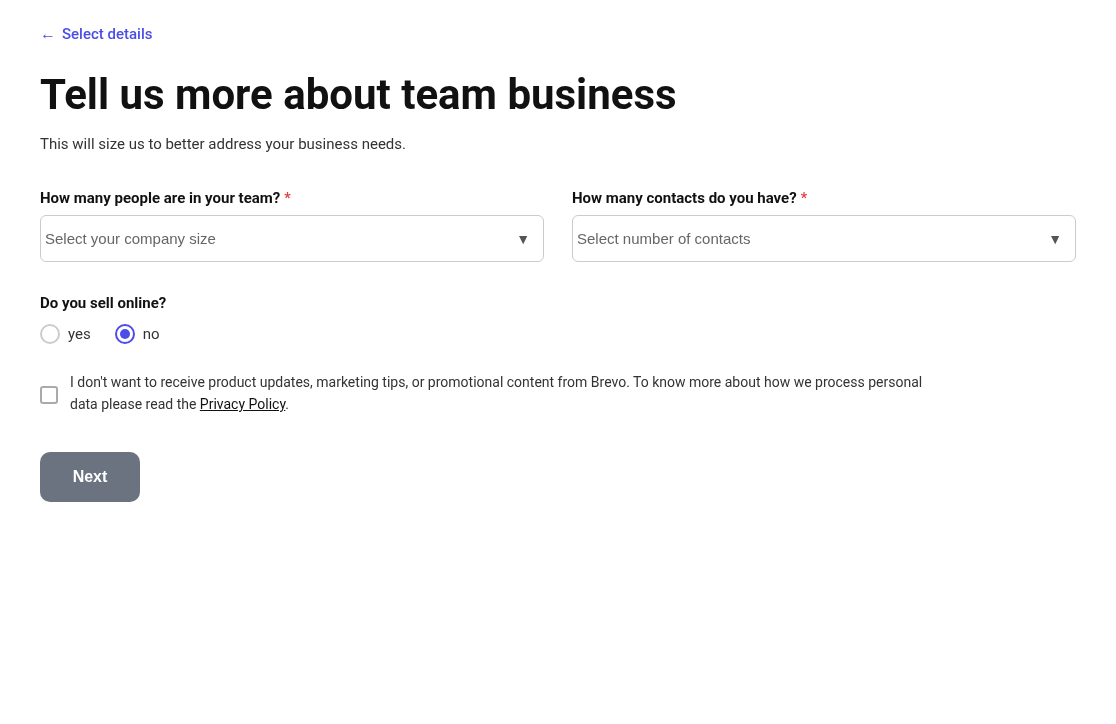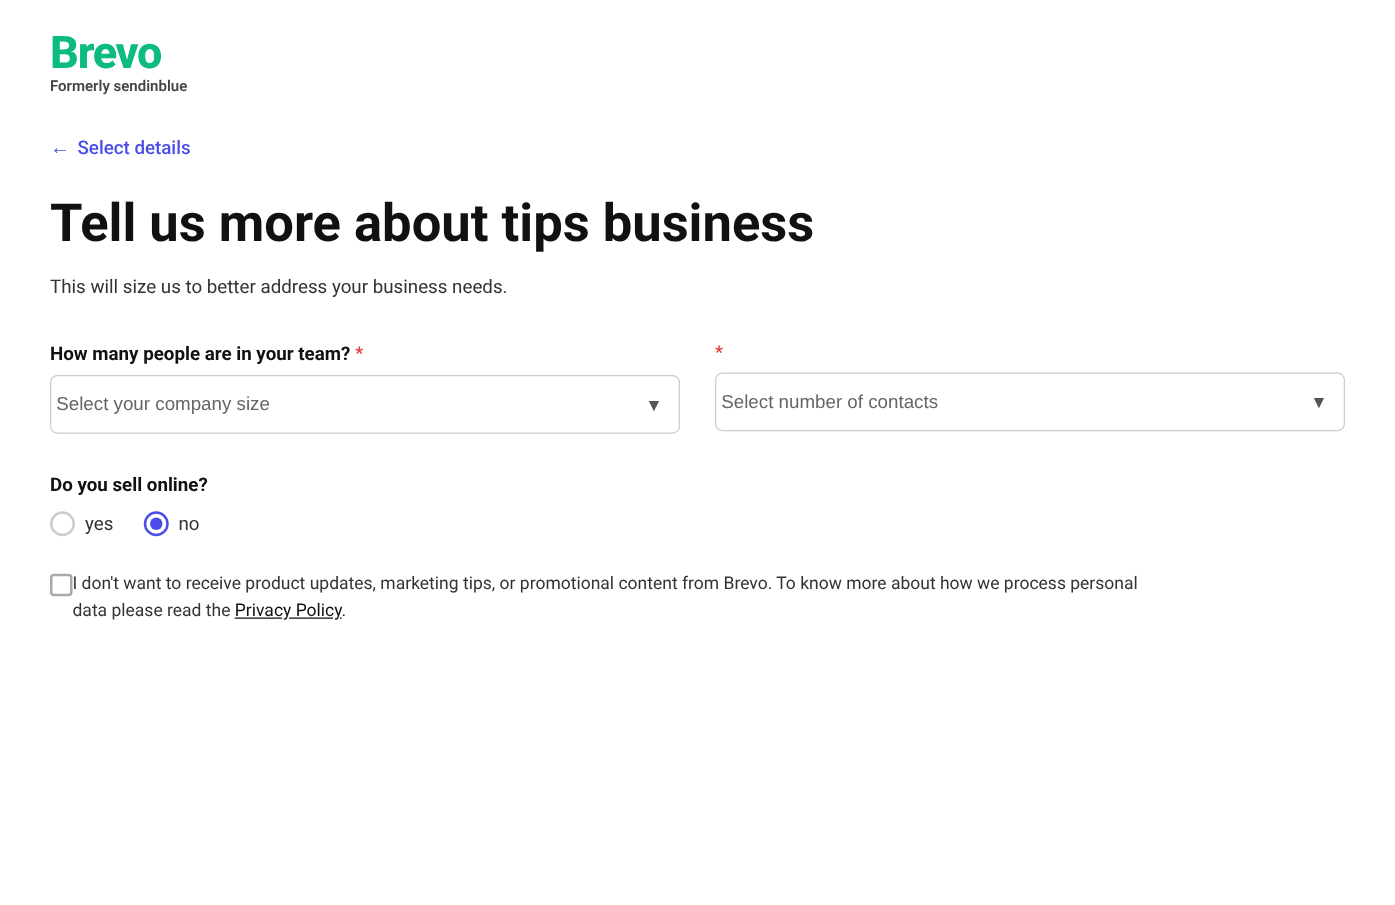--- a/index.html
+++ b/index.html
@@ -180,21 +180,22 @@
     }
 
     .radio-label-text {
       font-size: 15px;
       color: #333;
     }
 
     
     .marketing-section {
       display: flex;
-      align-items: flex-start;
+      align-items: center;
+      gap: 12px;
       margin-bottom: 36px;
       max-width: 900px;
     }
 
     .checkbox-input {
       width: 18px;
       height: 18px;
       border: 2px solid #aaa;
       border-radius: 3px;
       flex-shrink: 0;
@@ -227,36 +228,29 @@
       cursor: pointer;
       min-width: 100px;
     }
   </style>
 </head>
 <body>
 
 <div class="page-container">
 
   
-  <div class="logo-area">
-    <div class="logo-brevo">Brevo</div>
-    <div class="logo-subtitle">
-      <span>Formerly</span>
-      <span>sendinblue</span>
-    </div>
-  </div>
 
   
   <a class="back-link">
     <span class="back-arrow">←</span>
     <span>Select details</span>
   </a>
 
   
-  <h1 class="main-heading">Tell us more about tips business</h1>
+  <h1 class="main-heading">Tell us more about team business</h1>
 
   
   <p class="sub-description">This will size us to better address your business needs.</p>
 
   
   <div class="fields-row">
 
     <div class="field-group">
       <div class="field-label">
         <span>How many people are in your team?</span>
@@ -271,20 +265,21 @@
           <option value="51-200">51-200</option>
           <option value="201-500">201-500</option>
           <option value="500+">500+</option>
         </select>
         <span class="chevron-icon">▼</span>
       </div>
     </div>
 
     <div class="field-group">
       <div class="field-label">
+        <span>How many contacts do you have?</span>
         <span class="required-star">*</span>
       </div>
       <div class="select-wrapper">
         <select class="select-dropdown">
           <option value="" disabled="" selected="">Select number of contacts</option>
           <option value="0-500">0-500</option>
           <option value="500-1000">500-1,000</option>
           <option value="1000-5000">1,000-5,000</option>
           <option value="5000-10000">5,000-10,000</option>
           <option value="10000-50000">10,000-50,000</option>
@@ -319,14 +314,15 @@
 
   
   <div class="marketing-section">
     <div class="checkbox-input"></div>
     <div class="marketing-text">
       <span>I don't want to receive product updates, marketing tips, or promotional content from Brevo. To know more about how we process personal data please read the </span><a class="privacy-link">Privacy Policy</a><span>.</span>
     </div>
   </div>
 
   
+  <button class="next-button">Next</button>
 
 </div>
 
 </body></html>

